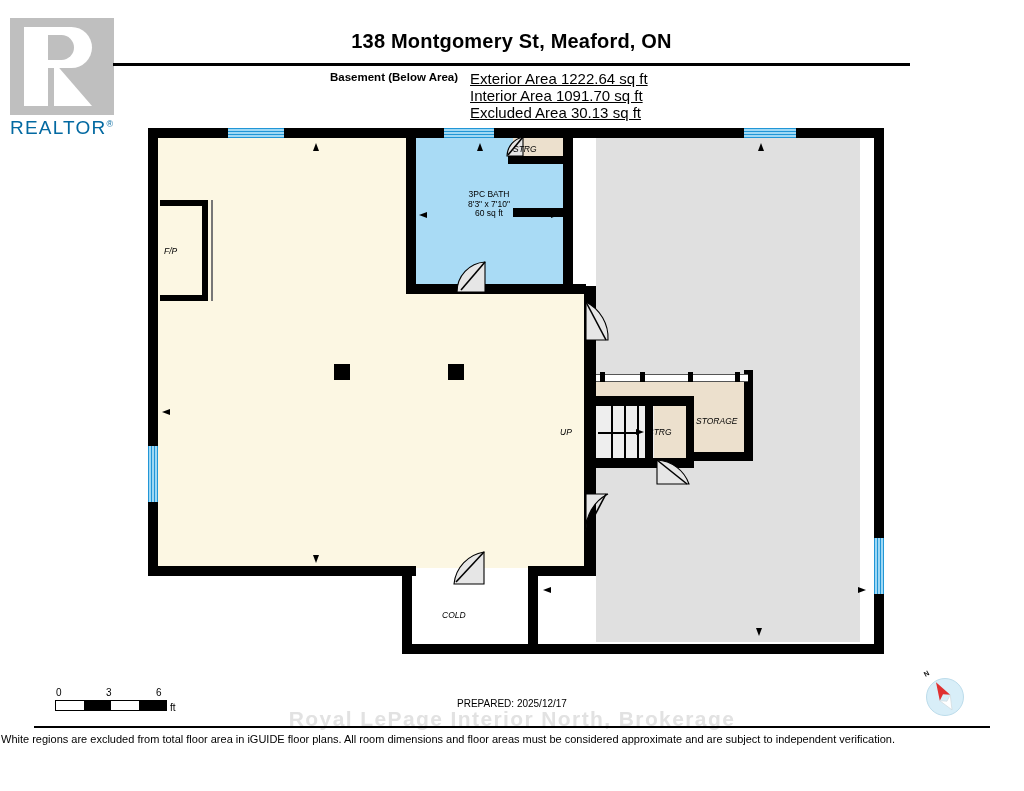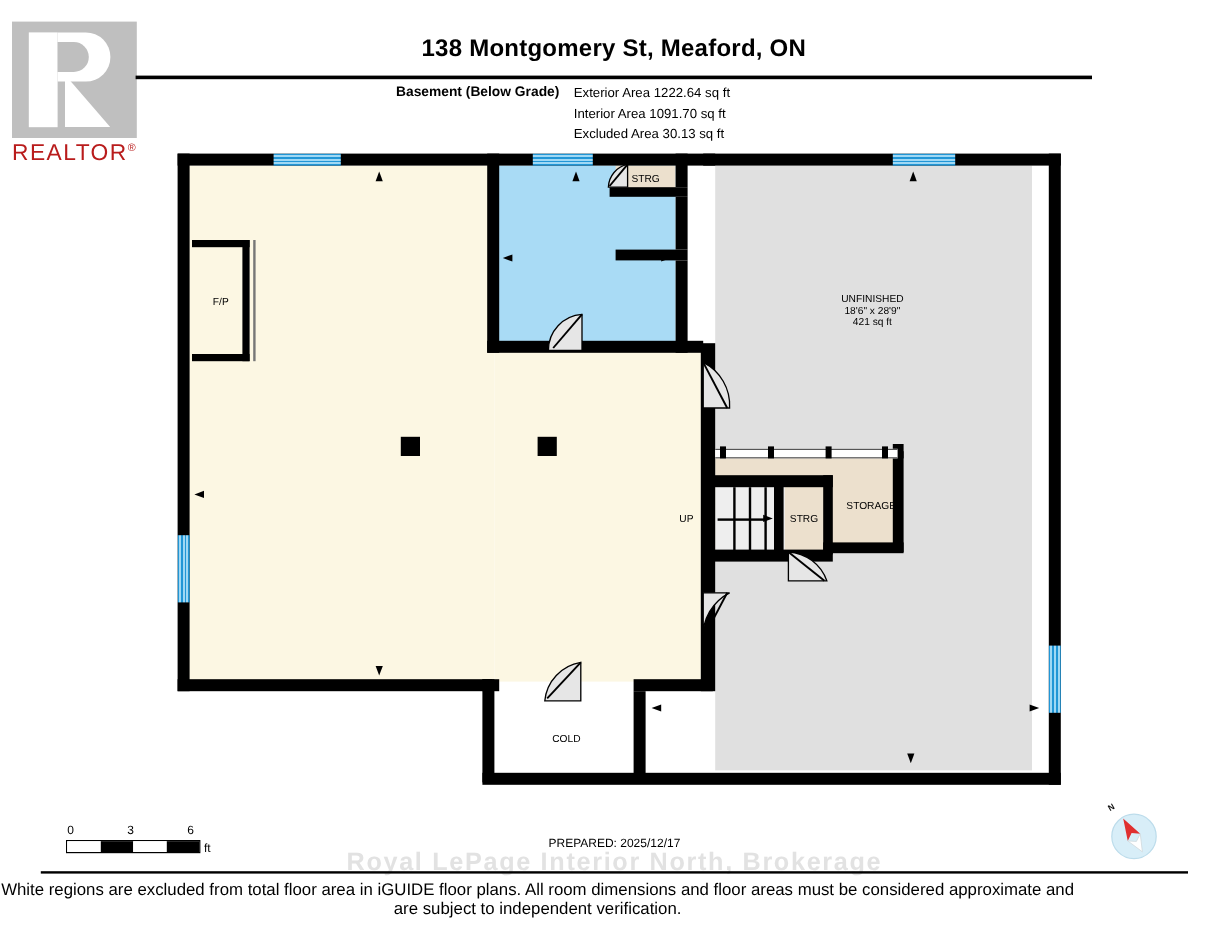--- a/index.html
+++ b/index.html
@@ -11,43 +11,43 @@
   }
 
   
   #realtor-logo{position:absolute;left:10px;top:18px;width:120px;height:120px;}
   #realtor-logo .rblock{position:absolute;left:0;top:0;width:104px;height:97px;background:#bfbfbf;}
   #realtor-logo .rstem{position:absolute;left:14px;top:9px;width:24px;height:79px;background:#ffffff;}
   #realtor-logo .rbowl{position:absolute;left:38px;top:9px;width:44px;height:41px;background:#ffffff;border-radius:0 22px 22px 0;}
   #realtor-logo .rbowl2{position:absolute;left:38px;top:17px;width:26px;height:25px;background:#bfbfbf;border-radius:0 14px 14px 0;}
   #realtor-logo .rleg{position:absolute;left:44px;top:44px;width:38px;height:44px;background:#ffffff;
     clip-path:polygon(0 0,100% 100%,0 100%);}
-  #realtor-logo .rtext{position:absolute;left:0;top:99px;font-size:19px;letter-spacing:1.2px;color:#b91c1c;font-family:"Liberation Sans",sans-serif;}
+  #realtor-logo .rtext{position:absolute;left:0;top:99px;font-size:19px;letter-spacing:1.2px;color:#0369a1;font-family:"Liberation Sans",sans-serif;}
   #realtor-logo .rreg{font-size:9px;vertical-align:super;}
 
   #title-bar{position:absolute;left:113px;top:30px;width:797px;text-align:center;}
   #plan-title{font-size:20px;font-weight:bold;color:#000;letter-spacing:.2px;}
   #title-rule{position:absolute;left:113px;top:63px;width:797px;height:3px;background:#000;}
 
   #header-info{position:absolute;left:330px;top:70px;display:flex;gap:12px;}
   #level-label{font-size:11.5px;font-weight:bold;color:#000;white-space:nowrap;padding-top:1px;}
-  #area-list{font-size:11px;color:#000;line-height:17px;}
+  #area-list{font-size:15px;color:#000;line-height:17px;text-decoration:underline;}
 
   
   #plan{position:absolute;left:0;top:0;width:1024px;height:791px;}
   .wall{position:absolute;background:#000;}
   .room{position:absolute;}
   .fill-fin{background:#fcf7e3;}
   .fill-unf{background:#e0e0e0;}
   .fill-bath{background:#a9dbf5;}
   .fill-storage{background:#ece0cd;}
   .fill-white{background:#ffffff;}
   .fill-stair{background:#eeeeee;}
   .roomlabel{position:absolute;text-align:center;font-size:8.5px;line-height:9.5px;color:#000;white-space:nowrap;}
-  .tag{position:absolute;font-size:8.5px;color:#000;text-align:center;white-space:nowrap;}
+  .tag{position:absolute;font-size:8.5px;color:#000;text-align:left;white-space:nowrap;font-style:italic;}
   .window-h{position:absolute;background:
       repeating-linear-gradient(to bottom,#2196d6 0px,#2196d6 1.4px,#9fd8f4 1.4px,#9fd8f4 3px);}
   .window-v{position:absolute;background:
       repeating-linear-gradient(to right,#2196d6 0px,#2196d6 1.4px,#9fd8f4 1.4px,#9fd8f4 3px);}
   .col{position:absolute;background:#000;}
   .arrow{position:absolute;width:0;height:0;}
   .ar-up{border-left:3.5px solid transparent;border-right:3.5px solid transparent;border-bottom:8px solid #000;}
   .ar-dn{border-left:3.5px solid transparent;border-right:3.5px solid transparent;border-top:8px solid #000;}
   .ar-lf{border-top:3.5px solid transparent;border-bottom:3.5px solid transparent;border-right:8px solid #000;}
   .ar-rt{border-top:3.5px solid transparent;border-bottom:3.5px solid transparent;border-left:8px solid #000;}
@@ -61,21 +61,21 @@
   #scalebar{position:absolute;left:55px;top:700px;width:110px;height:9px;border:1px solid #000;display:flex;}
   #scalebar div{height:100%;}
   .sc-w{background:#fff;}
   .sc-b{background:#000;}
   .sc-num{position:absolute;font-size:10px;color:#000;}
   #scale-ft{position:absolute;left:170px;top:702px;font-size:10px;color:#000;}
   #prepared{position:absolute;left:0;top:698px;width:1024px;text-align:center;font-size:10px;color:#000;}
   #watermark{position:absolute;left:0;top:707px;width:1024px;text-align:center;font-size:21px;
      color:#e2e2e2;letter-spacing:1.4px;font-weight:bold;white-space:nowrap;}
   #footer-rule{position:absolute;left:34px;top:726px;width:956px;height:2px;background:#000;}
-  #disclaimer{position:absolute;left:0;top:733px;width:896px;text-align:center;font-size:14px;color:#000;}
+  #disclaimer{position:absolute;left:0;top:733px;width:896px;text-align:center;font-size:11px;color:#000;}
 
   
   #compass{position:absolute;left:922px;top:672px;width:44px;height:44px;}
   #compass .ring{position:absolute;left:4px;top:6px;width:36px;height:36px;border-radius:50%;
       background:#d8eef8;border:1.5px solid #bcdceb;}
   #compass .nlabel{position:absolute;left:2px;top:-2px;font-size:7px;font-weight:bold;color:#111;
       transform:rotate(-30deg);}
 </style>
 </head>
 <body>
@@ -89,21 +89,21 @@
   </div>
   <div class="rtext"><span>REALTOR</span><span class="rreg">®</span></div>
 </div>
 
 <div id="title-bar">
   <div id="plan-title">138 Montgomery St, Meaford, ON</div>
 </div>
 <div id="title-rule"></div>
 
 <div id="header-info">
-  <div id="level-label">Basement (Below Grade)</div>
+  <div id="level-label">Basement (Below Area)</div>
   <div id="area-list">
     <div>Exterior Area 1222.64 sq ft</div>
     <div>Interior Area 1091.70 sq ft</div>
     <div>Excluded Area 30.13 sq ft</div>
   </div>
 </div>
 
 <div id="plan">
 
   <div class="room fill-fin" style="left:156px;top:138px;width:256px;height:430px;"></div>
@@ -215,26 +215,26 @@
   <div class="arrow ar-lf" style="left:162px;top:409px;"></div>
   <div class="arrow ar-lf" style="left:419px;top:212px;"></div>
   <div class="arrow ar-rt" style="left:551px;top:212px;"></div>
   <div class="arrow ar-dn" style="left:313px;top:555px;"></div>
   <div class="arrow ar-lf" style="left:543px;top:587px;"></div>
   <div class="arrow ar-rt" style="left:588px;top:417px;"></div>
   <div class="arrow ar-rt" style="left:858px;top:587px;"></div>
   <div class="arrow ar-dn" style="left:756px;top:628px;"></div>
 
 
-
-  <div class="roomlabel" style="left:652px;top:245px;width:150px;">
-    <div>UNFINISHED</div>
-    <div>18'6" x 28'9"</div>
-    <div>421 sq ft</div>
+  <div class="roomlabel" style="left:414px;top:190px;width:150px;">
+    <div>3PC BATH</div>
+    <div>8'3" x 7'10"</div>
+    <div>60 sq ft</div>
   </div>
+
 
   <div class="tag" style="left:164px;top:246px;width:40px;">F/P</div>
   <div class="tag" style="left:513px;top:144px;width:50px;">STRG</div>
   <div class="tag" style="left:648px;top:427px;width:44px;">STRG</div>
   <div class="tag" style="left:696px;top:416px;width:60px;">STORAGE</div>
   <div class="tag" style="left:560px;top:427px;width:24px;">UP</div>
   <div class="tag" style="left:442px;top:610px;width:60px;">COLD</div>
 </div>
 
 <div class="sc-num" style="left:56px;top:687px;">0</div>

